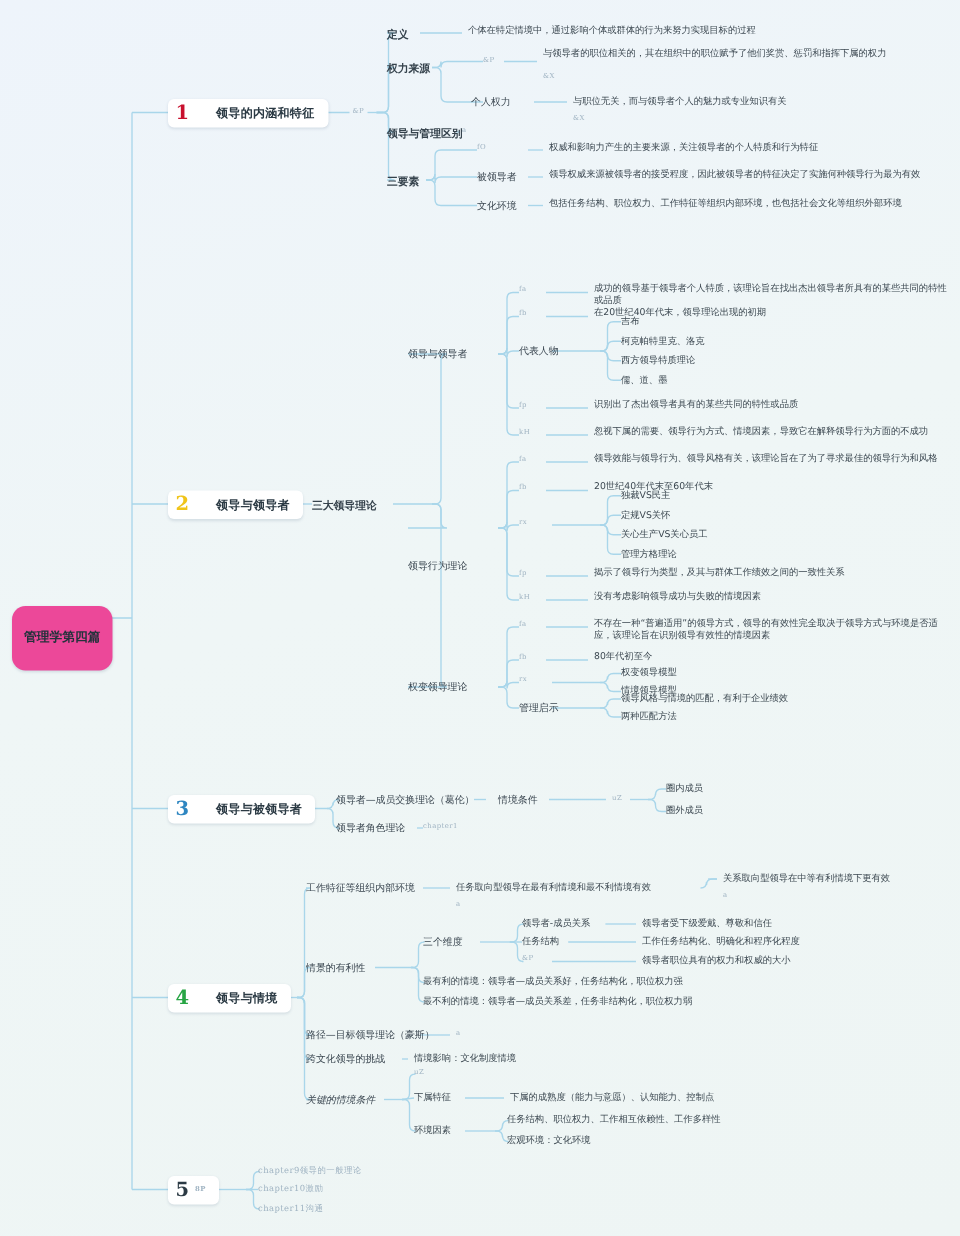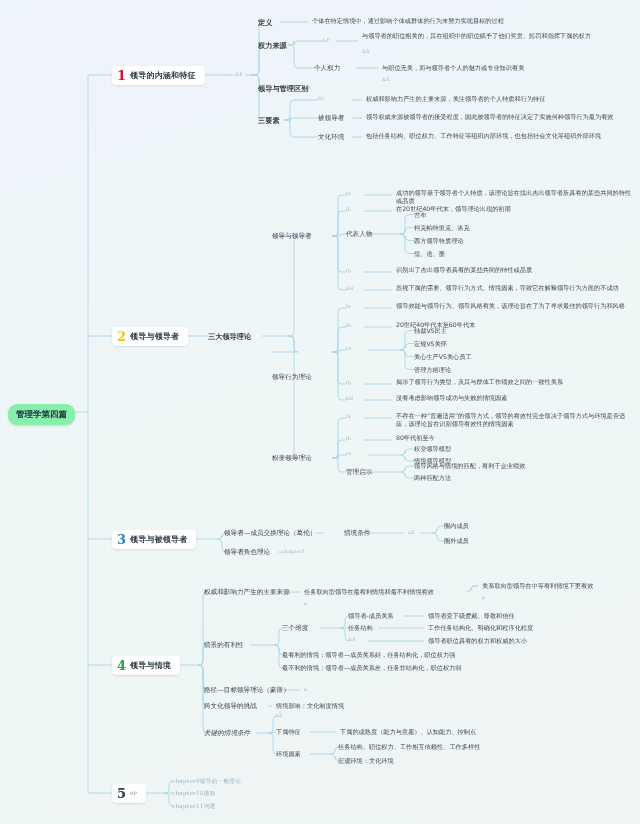--- a/index.html
+++ b/index.html
@@ -28,23 +28,23 @@
     pointer-events: none;
   }
   .node {
     position: absolute;
     white-space: nowrap;
     color: #2b3a44;
     line-height: 1.25;
   }
   
   .root {
-    background: #86efac;
+    background: #ec4899;
     border-radius: 9px;
-    padding: 5px 8px;
+    padding: 16px 8px;
     font-size: 8.5px;
     font-weight: bold;
     color: #24323c;
     box-shadow: 0 1px 2px rgba(60,90,120,0.18);
   }
   
   .branch {
     background: #ffffff;
     border-radius: 4px;
     padding: 3px 9px 3px 5px;
@@ -55,21 +55,21 @@
     display: flex;
     align-items: center;
     gap: 4px;
   }
   .branch .num {
     font-size: 13px;
     font-weight: bold;
     line-height: 1;
     font-family: "DejaVu Serif", "Liberation Serif", serif;
   }
-  .branch .blabel { font-size: 8px; letter-spacing: .2px; }
+  .branch .blabel { font-size: 8px; letter-spacing: .2px; margin-left: 14px; }
 
   
   .l2 {
     font-size: 7.2px;
     color: #35424c;
     font-weight: bold;
   }
   
   .l3 {
     font-size: 6.6px;
@@ -287,26 +287,26 @@
       <div class="node tiny" style="left: 346px; top: 436px;">fb</div>
       <div class="node l4 wrapbox" style="left: 396px; top: 434px; width: 240px;">80年代初至今</div>
       <div class="node tiny" style="left: 346px; top: 451px;">rx</div>
       <div class="node l4 wrapbox" style="left: 414px; top: 445px; width: 210px;">权变领导模型</div>
       <div class="node l4 wrapbox" style="left: 414px; top: 457px; width: 210px;">情境领导模型</div>
       <div class="node l3" style="left: 346px; top: 468px;">管理启示</div>
       <div class="node l4 wrapbox" style="left: 414px; top: 462px; width: 210px;">领导风格与情境的匹配，有利于企业绩效</div>
       <div class="node l4 wrapbox" style="left: 414px; top: 474px; width: 210px;">两种匹配方法</div>
       <div class="node l3" style="left: 224px; top: 529px;">领导者—成员交换理论（葛伦）</div>
       <div class="node l3" style="left: 224px; top: 548px;">领导者角色理论</div>
-      <div class="node l3" style="left: 344px; top: 529px;">情境条件</div>
+      <div class="node l3" style="left: 332px; top: 529px;">情境条件</div>
       <div class="node tiny" style="left: 408px; top: 530px;">uZ</div>
       <div class="node l4" style="left: 444px; top: 522px;">圈内成员</div>
       <div class="node l4" style="left: 444px; top: 537px;">圈外成员</div>
       <div class="node tiny" style="left: 282px; top: 549px;">chapter1</div>
-      <div class="node l3" style="left: 204px; top: 588px;">权威和影响力产生的主要来源</div>
+      <div class="node l3" style="left: 204px; top: 588px;">工作特征等组织内部环境</div>
       <div class="node l3" style="left: 204px; top: 641px;">情景的有利性</div>
       <div class="node l3" style="left: 204px; top: 686px;">路径—目标领导理论（豪斯）</div>
       <div class="node l3" style="left: 204px; top: 702px;">跨文化领导的挑战</div>
       <div class="node l3" style="left: 204px; top: 729px; font-style: italic;">关键的情境条件</div>
       <div class="node l4 wrapbox" style="left: 304px; top: 588px; width: 168px;">任务取向型领导在最有利情境和最不利情境有效</div>
       <div class="node tiny" style="left: 304px; top: 601px;">a</div>
       <div class="node l4 wrapbox" style="left: 482px; top: 582px; width: 160px;">关系取向型领导在中等有利情境下更有效</div>
       <div class="node tiny" style="left: 482px; top: 595px;">a</div>
       <div class="node l3" style="left: 282px; top: 624px;">三个维度</div>
       <div class="node l4 wrapbox" style="left: 282px; top: 651px; width: 320px;">最有利的情境：领导者—成员关系好，任务结构化，职位权力强</div>

